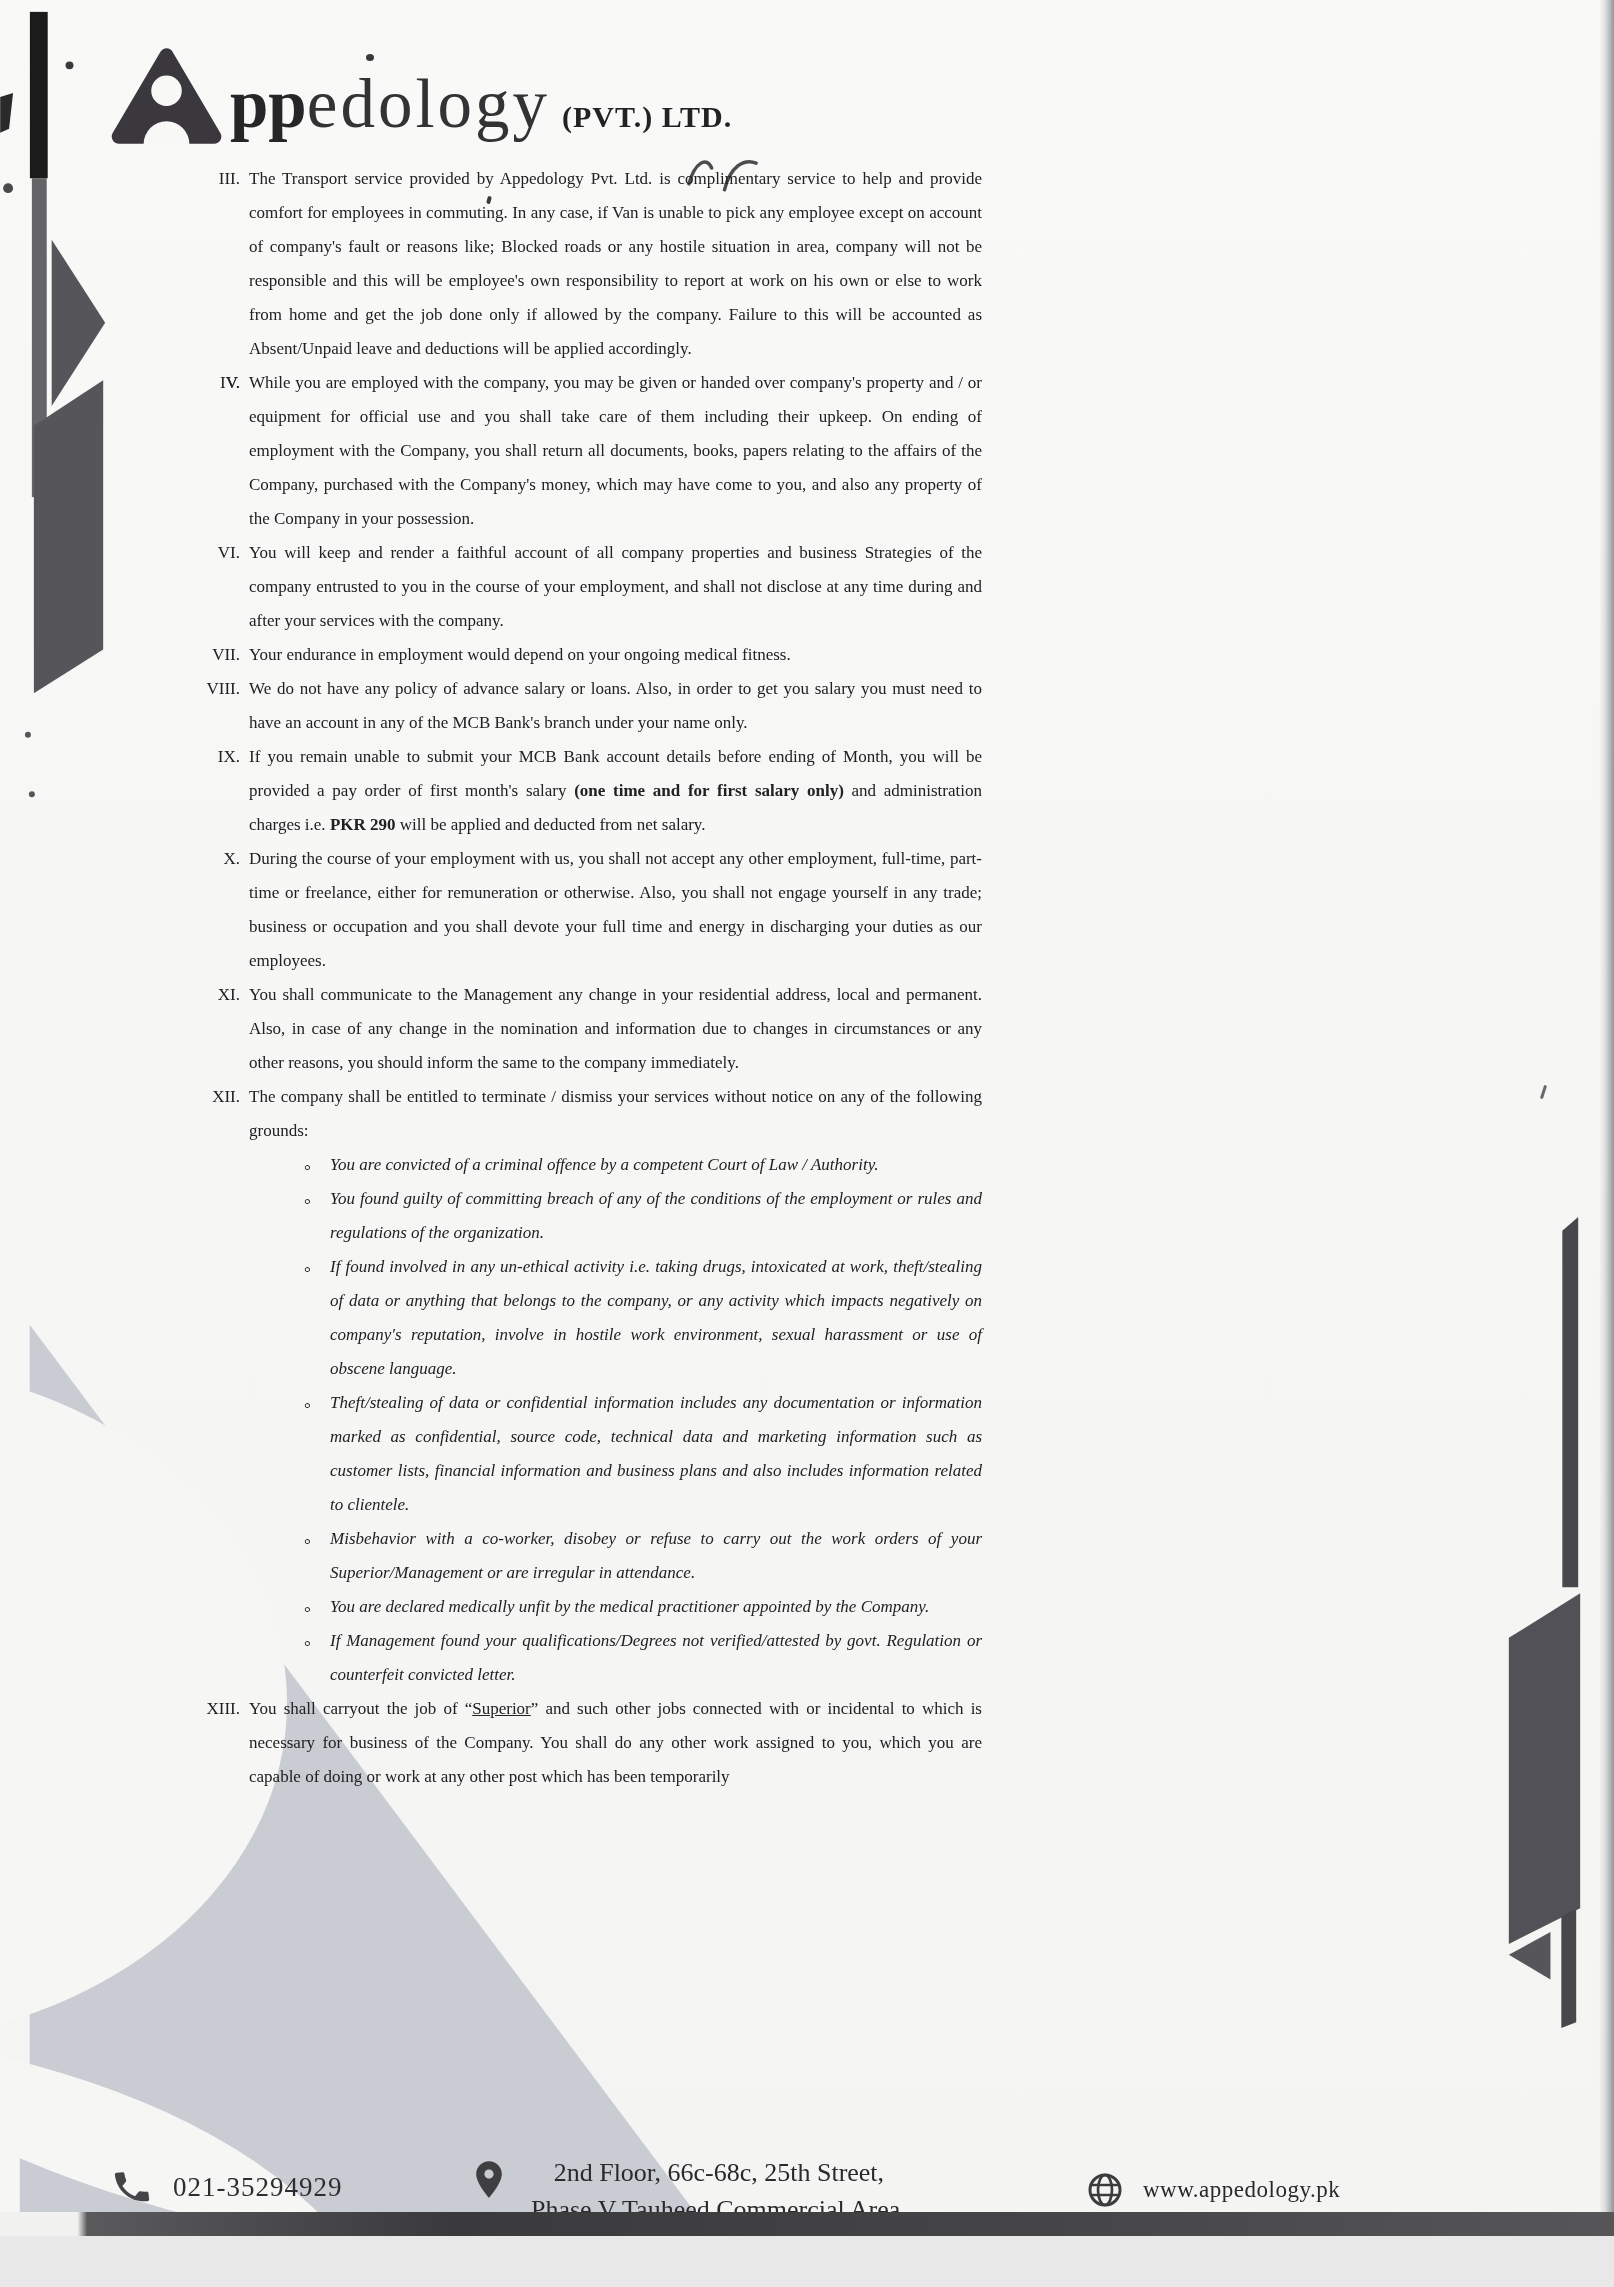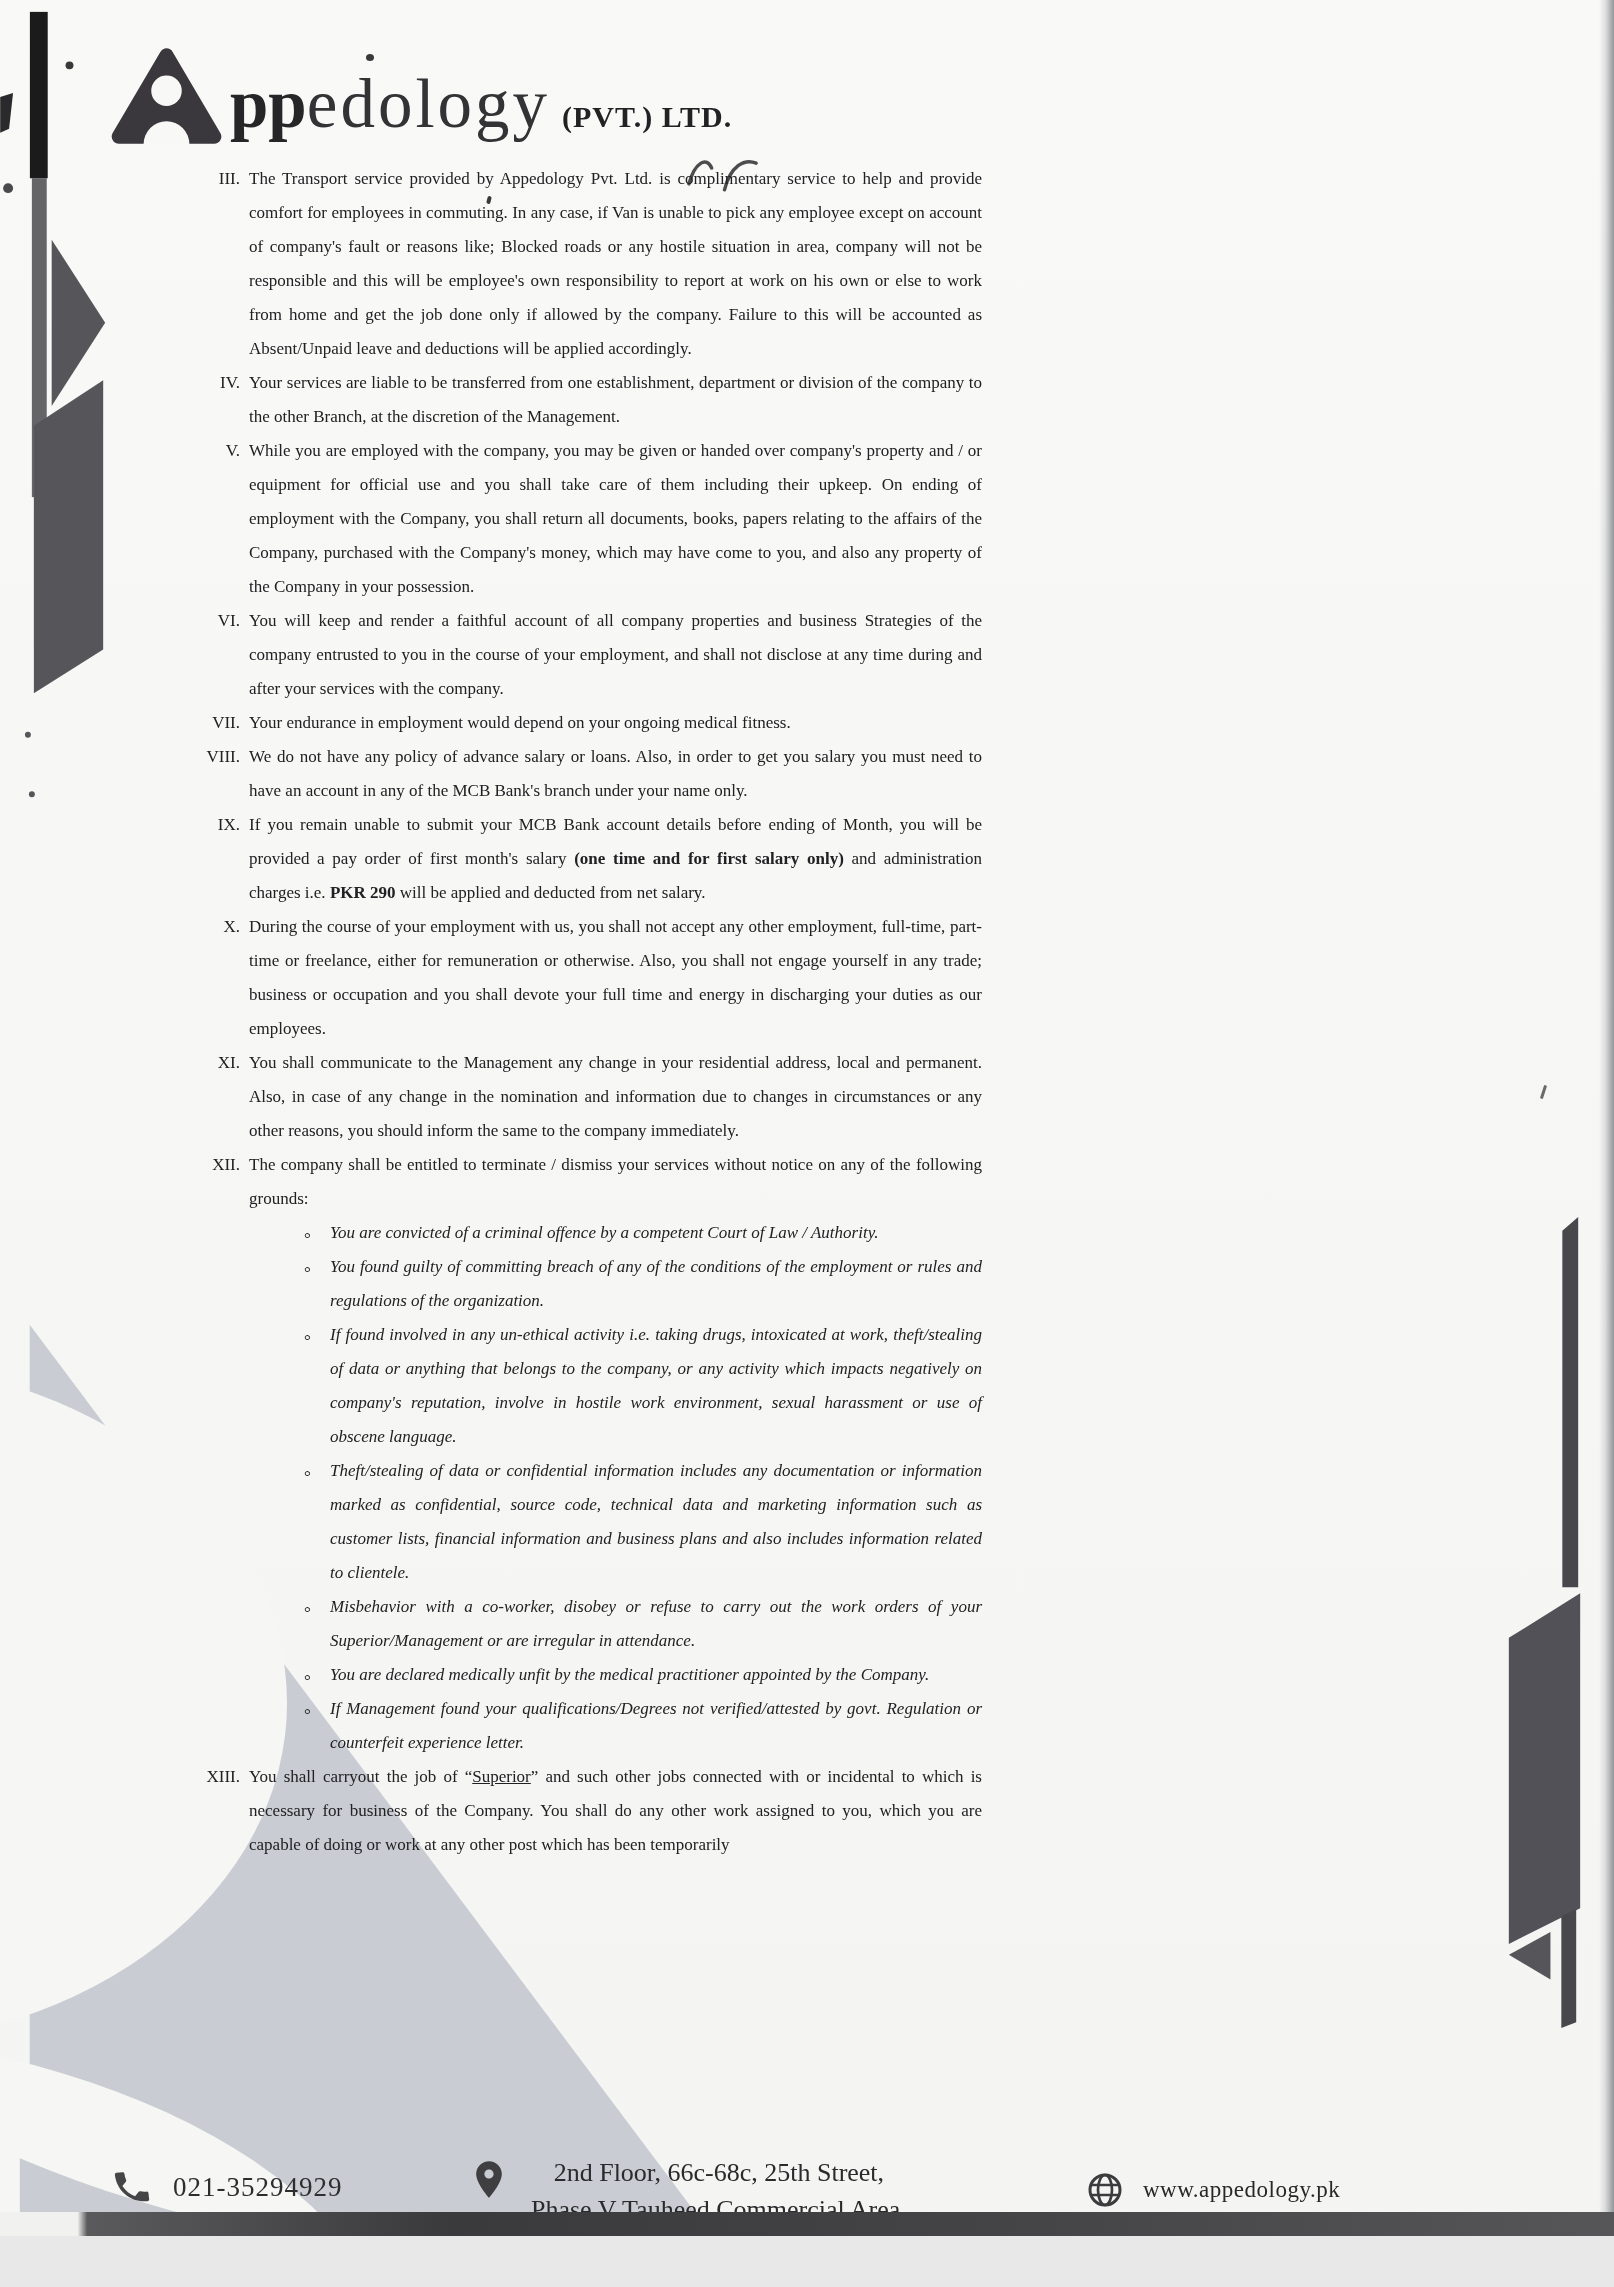--- a/index.html
+++ b/index.html
@@ -94,21 +94,21 @@
     </svg>
     <div class="logo-text">
       <span class="wm-b">pp</span>
         <span class="wm-l">edology</span>
       <span class="wm-s">(PVT.) LTD.</span>
     </div>
   </header>
 
   <main class="clauses" id="clauses">
       <div class="clause"><span class="cnum">III.</span><span class="cbody">The Transport service provided by Appedology Pvt. Ltd. is complimentary service to help and provide comfort for employees in commuting. In any case, if Van is unable to pick any employee except on account of company's fault or reasons like; Blocked roads or any hostile situation in area, company will not be responsible and this will be employee's own responsibility to report at work on his own or else to work from home and get the job done only if allowed by the company. Failure to this will be accounted as Absent/Unpaid leave and deductions will be applied accordingly.</span></div>
-      <div class="clause"><span class="cnum">IV.</span><span class="cbody">Your services are liable to be transferred from one establishment, department or division of the company to the other Branch, at the discretion of the Management.</span></div>
+      <div class="clause"><span class="cnum">IV.</span></div>
       <div class="clause"><span class="cnum">V.</span><span class="cbody">While you are employed with the company, you may be given or handed over company's property and / or equipment for official use and you shall take care of them including their upkeep. On ending of employment with the Company, you shall return all documents, books, papers relating to the affairs of the Company, purchased with the Company's money, which may have come to you, and also any property of the Company in your possession.</span></div>
       <div class="clause"><span class="cnum">VI.</span><span class="cbody">You will keep and render a faithful account of all company properties and business Strategies of the company entrusted to you in the course of your employment, and shall not disclose at any time during and after your services with the company.</span></div>
       <div class="clause"><span class="cnum">VII.</span><span class="cbody">Your endurance in employment would depend on your ongoing medical fitness.</span></div>
       <div class="clause"><span class="cnum">VIII.</span><span class="cbody">We do not have any policy of advance salary or loans. Also, in order to get you salary you must need to have an account in any of the MCB Bank's branch under your name only.</span></div>
       <div class="clause"><span class="cnum">IX.</span><span class="cbody">If you remain unable to submit your MCB Bank account details before ending of Month, you will be provided a pay order of first month's salary <b>(one time and for first salary only)</b> and administration charges i.e. <b>PKR 290</b> will be applied and deducted from net salary.</span></div>
       <div class="clause"><span class="cnum">X.</span><span class="cbody">During the course of your employment with us, you shall not accept any other employment, full-time, part-time or freelance, either for remuneration or otherwise. Also, you shall not engage yourself in any trade; business or occupation and you shall devote your full time and energy in discharging your duties as our employees.</span></div>
       <div class="clause"><span class="cnum">XI.</span><span class="cbody">You shall communicate to the Management any change in your residential address, local and permanent. Also, in case of any change in the nomination and information due to changes in circumstances or any other reasons, you should inform the same to the company immediately.</span></div>
       <div class="clause"><span class="cnum">XII.</span><span class="cbody">The company shall be entitled to terminate / dismiss your services without notice on any of the following grounds:</span></div>
       <div class="bullets">
         <div class="bullet">
@@ -130,21 +130,21 @@
         <div class="bullet">
           <span class="bm">°</span>
           <span class="bt">Misbehavior with a co-worker, disobey or refuse to carry out the work orders of your Superior/Management or are irregular in attendance.</span>
         </div>
         <div class="bullet">
           <span class="bm">°</span>
           <span class="bt">You are declared medically unfit by the medical practitioner appointed by the Company.</span>
         </div>
         <div class="bullet">
           <span class="bm">°</span>
-          <span class="bt">If Management found your qualifications/Degrees not verified/attested by govt. Regulation or counterfeit experience letter.</span>
+          <span class="bt">If Management found your qualifications/Degrees not verified/attested by govt. Regulation or counterfeit convicted letter.</span>
         </div>
       </div>
       <div class="clause"><span class="cnum">XIII.</span><span class="cbody">You shall carryout the job of “<span class="u">Superior</span>” and such other jobs connected with or incidental to which is necessary for business of the Company. You shall do any other work assigned to you, which you are capable of doing or work at any other post which has been temporarily</span></div>
     </main>
 
   <footer class="footer">
     <div class="f-item f-phone">
       <svg width="42" height="42" viewBox="0 0 24 24" style="transform:rotate(-6deg)">
         <path fill="#454548" d="M6.62 10.79c1.44 2.83 3.76 5.14 6.59 6.59l2.2-2.21c.27-.27.67-.36 1.02-.24 1.12.37 2.33.57 3.57.57.55 0 1 .45 1 1V20c0 .55-.45 1-1 1-9.39 0-17-7.61-17-17 0-.55.45-1 1-1h3.5c.55 0 1 .45 1 1 0 1.25.2 2.45.57 3.57.11.35.03.74-.25 1.02l-2.2 2.2z"></path>
       </svg>

